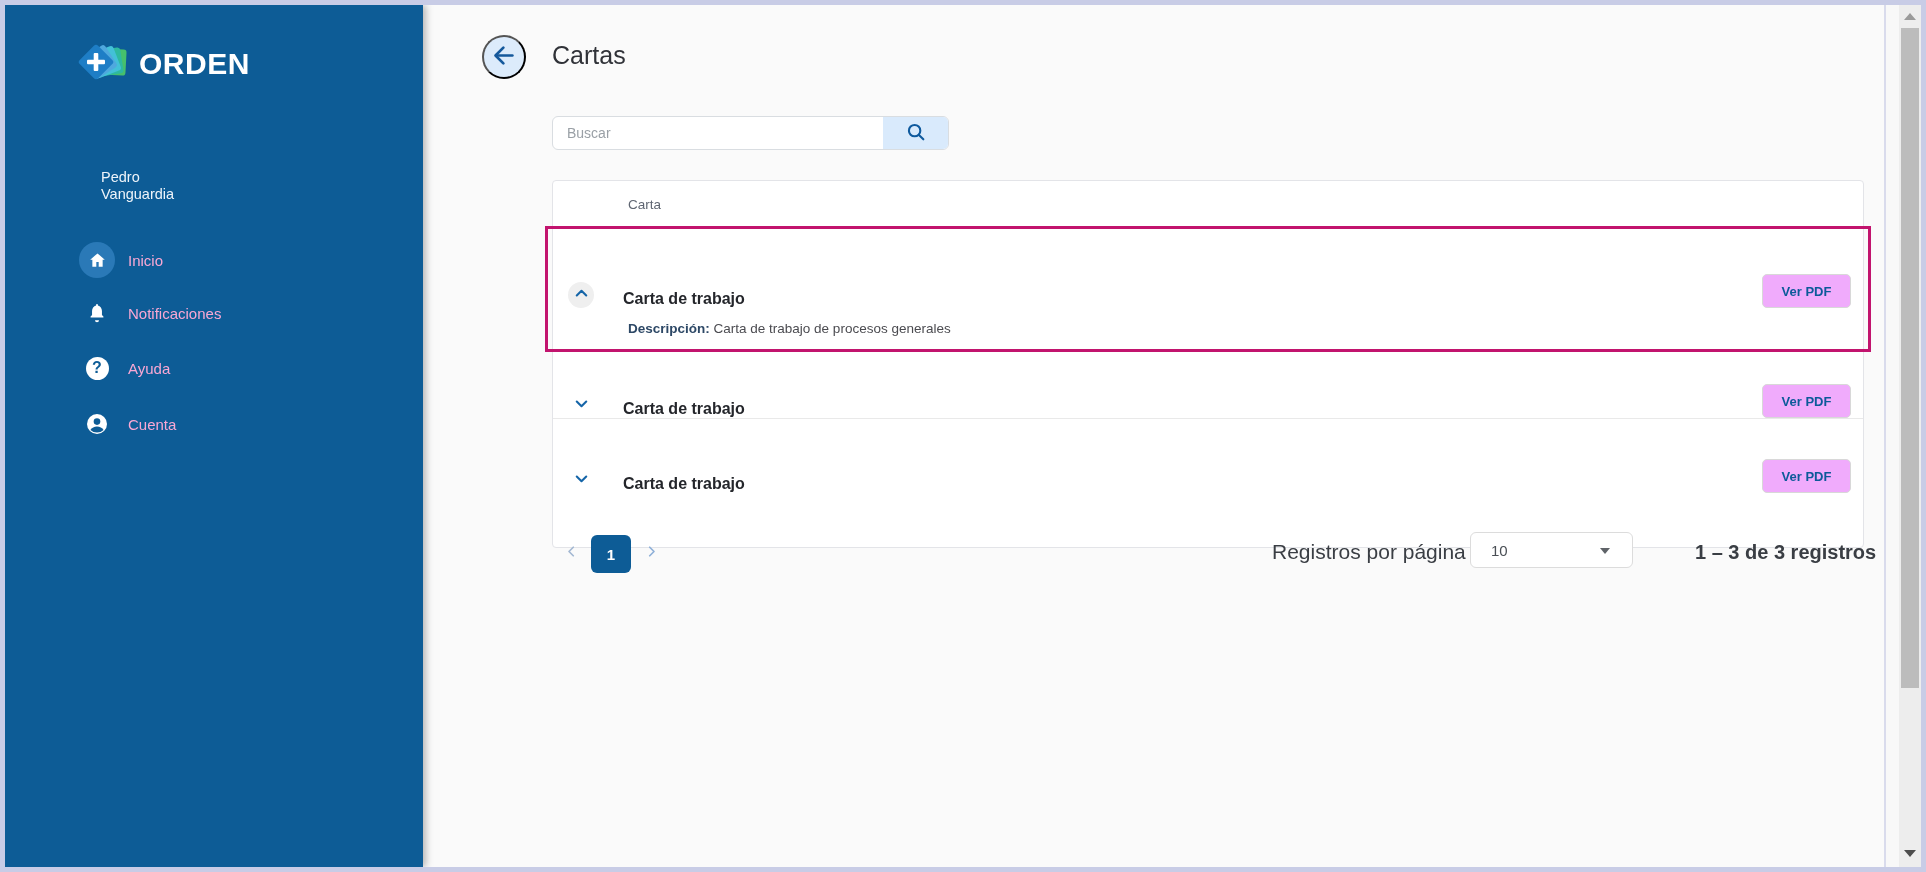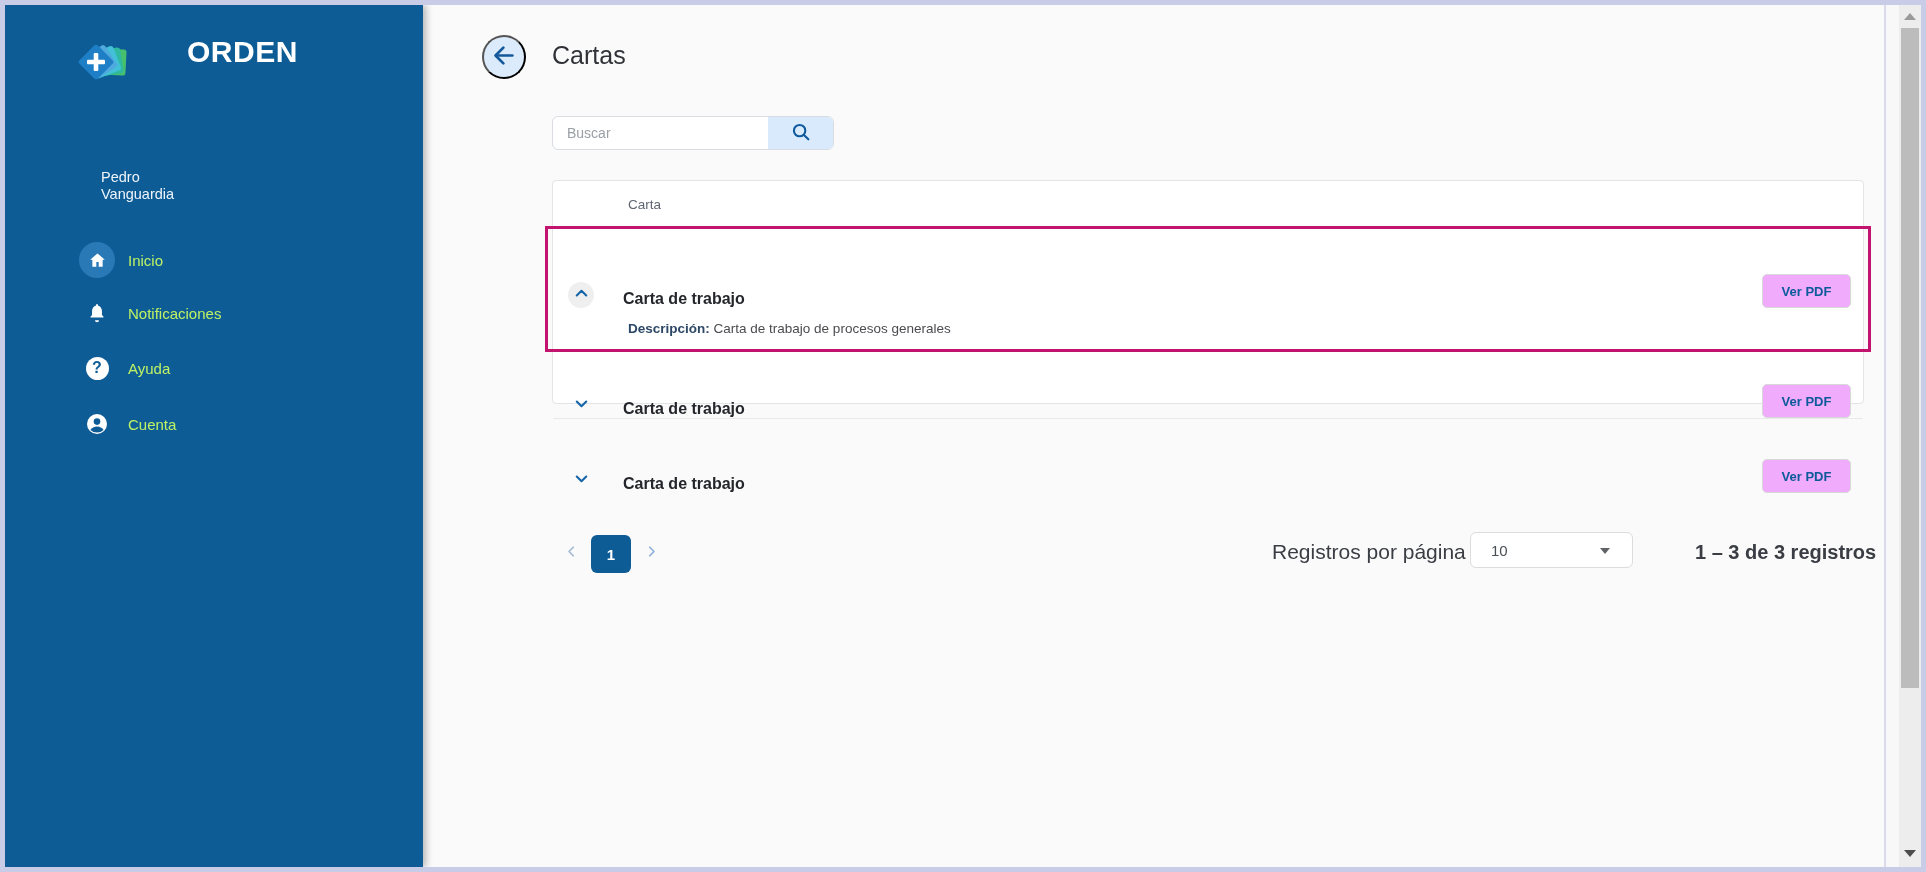--- a/index.html
+++ b/index.html
@@ -7,57 +7,57 @@
   .screen {
     position: relative; width: 1926px; height: 872px;
     border: 5px solid #c8cce6; background: #fafafa; overflow: hidden;
   }
 
   
   .sidebar {
     position: absolute; left: 0; top: 0; width: 418px; height: 862px;
     background: #0d5c96; box-shadow: 3px 0 7px rgba(0,0,0,.28); z-index: 2;
   }
-  .logo-row { position: absolute; left: 67px; top: 30px; display: flex; align-items: flex-start; gap: 48px; }
+  .logo-row { position: absolute; left: 67px; top: 30px; display: flex; align-items: center; }
   .logo-text { color: #fff; font-size: 30px; font-weight: 700; letter-spacing: .5px; margin-left: 3px; }
   .user-block { position: absolute; left: 96px; top: 164px; color: #eef4fa; font-size: 14.5px; line-height: 17px; }
   .nav-item { position: absolute; left: 74px; height: 36px; display: flex; align-items: center; cursor: pointer; }
   .nav-icon-box { width: 36px; height: 36px; display: flex; align-items: center; justify-content: center; }
   .nav-icon-box.active-circle { background: #2a79b7; border-radius: 50%; }
-  .nav-label { color: #bef264; font-size: 15px; margin-left: 13px; }
+  .nav-label { color: #f9a8d4; font-size: 15px; margin-left: 13px; }
   .help-disc {
     width: 23px; height: 23px; border-radius: 50%; background: #fff; color: #0d5c96;
     font-weight: 700; font-size: 16px; display: flex; align-items: center; justify-content: center;
   }
 
   
   .back-btn {
     position: absolute; left: 477px; top: 30px; width: 44px; height: 44px; border-radius: 50%;
     background: #dcebfb; display: flex; align-items: center; justify-content: center; cursor: pointer;
   }
   .page-title { position: absolute; left: 547px; top: 36px; font-size: 25px; font-weight: 500; color: #303238; }
 
   
   .search-bar {
-    position: absolute; left: 547px; top: 111px; width: 282px; height: 34px;
+    position: absolute; left: 547px; top: 111px; width: 397px; height: 34px;
     border: 1px solid #d9dde1; border-radius: 6px; background: #fff; display: flex; overflow: hidden;
   }
   .search-input {
     flex: 1; border: none; outline: none; padding: 0 14px; font-size: 14px;
     color: #3c4043; font-family: "Liberation Sans", sans-serif; background: transparent;
   }
   .search-input::placeholder { color: #9aa0a6; }
   .search-btn {
     width: 65px; background: #d9eafc; border: none; cursor: pointer;
     display: flex; align-items: center; justify-content: center;
   }
 
   
   .card {
-    position: absolute; left: 547px; top: 175px; width: 1312px; height: 224px;
+    position: absolute; left: 547px; top: 175px; width: 1312px; height: 368px;
     background: #fff; border: 1px solid #e3e4e8; border-radius: 4px;
   }
   .card-header { height: 47px; display: flex; align-items: center; border-bottom: 1px solid #e6e6e6; }
   .col-header { margin-left: 75px; font-size: 13.5px; font-weight: 500; color: #5f6672; }
   .row { position: relative; }
   .row-line { display: flex; align-items: flex-end; }
   .row1 { height: 122px; }
   .row1 .row-line { height: 80px; }
   .row2 { height: 69px; border-bottom: 1px solid #e9e9e9; }
   .row2 .row-line, .row3 .row-line { height: 100%; }

